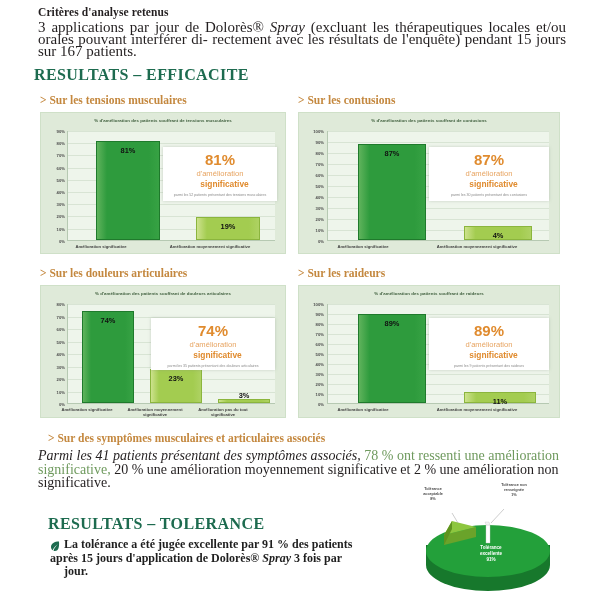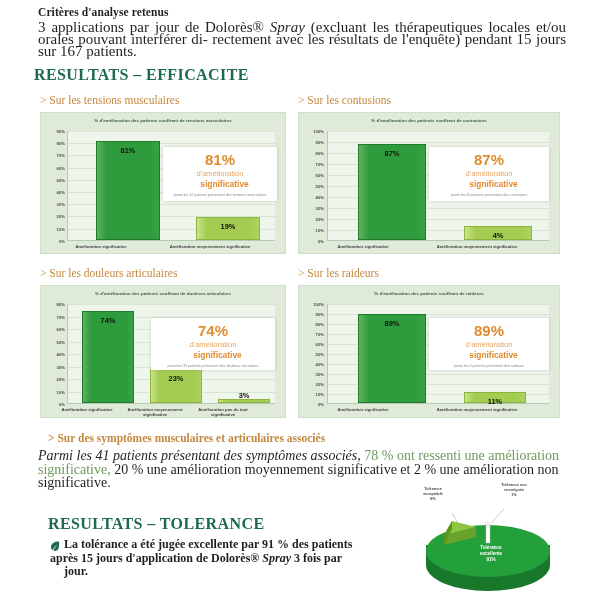--- a/index.html
+++ b/index.html
@@ -26,21 +26,21 @@
     font-weight:bold;font-size:16px;letter-spacing:.4px;
     color:#1d6b4f;
   }
   #sec-efficacite{left:34px;top:66px;}
   #sec-tolerance{left:48px;top:515px;}
 
   
   .sub-head{
     position:absolute;
     font-family:"Liberation Serif", serif;
-    font-weight:normal;font-size:11.5px;
+    font-weight:bold;font-size:11.5px;
     color:#c4883f;
   }
 
   
   .panel{
     position:absolute;
     background:#dfead9;
     border:1px solid #cfe0c8;
     box-sizing:border-box;
   }
@@ -295,21 +295,21 @@
       <div class="gridline" style="top:40px;"></div>
       <div class="gridline" style="top:50px;"></div>
       <div class="gridline" style="top:60px;"></div>
       <div class="gridline" style="top:70px;"></div>
       <div class="gridline" style="top:80px;"></div>
       <div class="gridline" style="top:90px;"></div>
 
       <div class="bar dark" style="left:30px;bottom:0;width:68px;height:89px;">
         <div class="bar-val">89%</div>
       </div>
-      <div class="bar light" style="left:136px;bottom:0;width:62px;height:11px;">
+      <div class="bar light" style="left:136px;bottom:0;width:72px;height:11px;">
         <div class="bar-val">11%</div>
       </div>
     </div>
 
     <div class="ytick" style="left:0px;top:16px;width:25px;">100%</div>
     <div class="ytick" style="left:0px;top:26px;width:25px;">90%</div>
     <div class="ytick" style="left:0px;top:36px;width:25px;">80%</div>
     <div class="ytick" style="left:0px;top:46px;width:25px;">70%</div>
     <div class="ytick" style="left:0px;top:56px;width:25px;">60%</div>
     <div class="ytick" style="left:0px;top:66px;width:25px;">50%</div>

